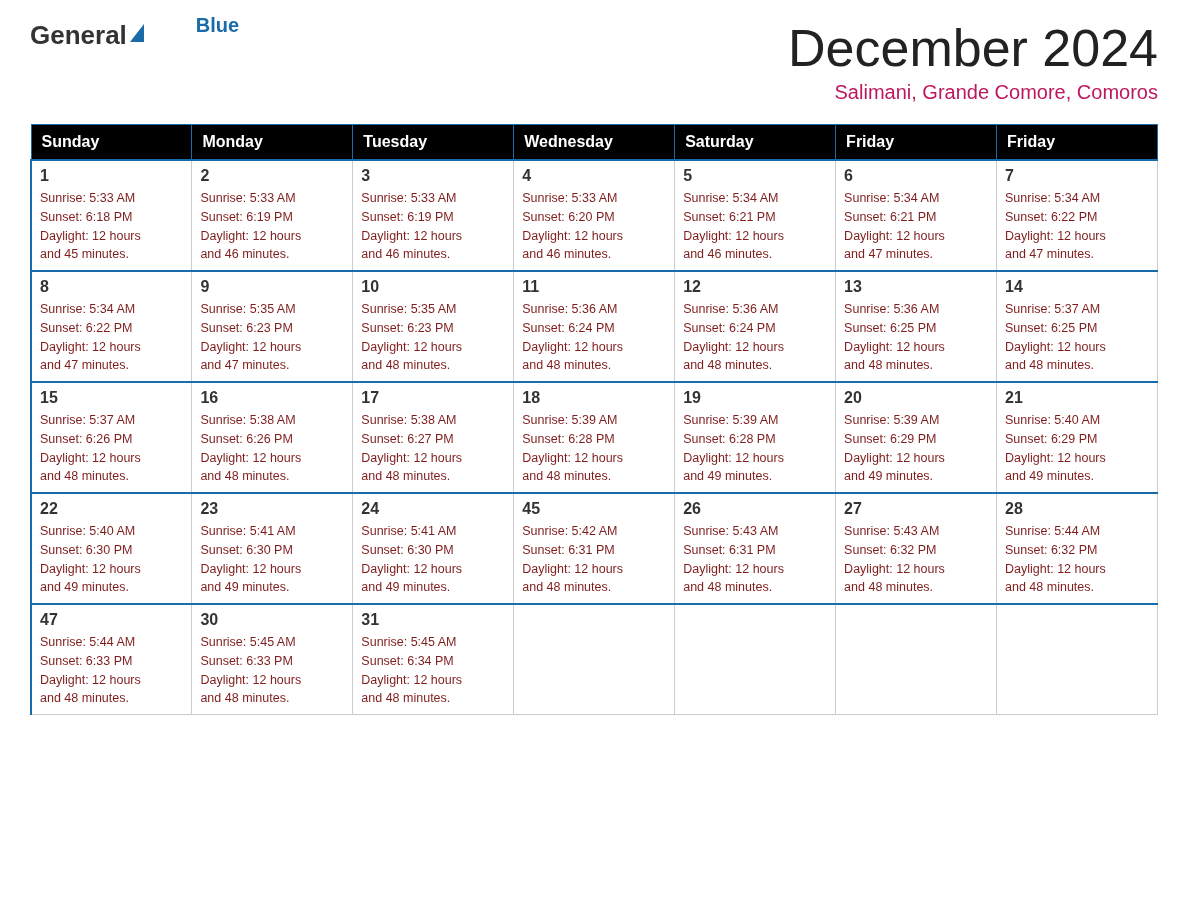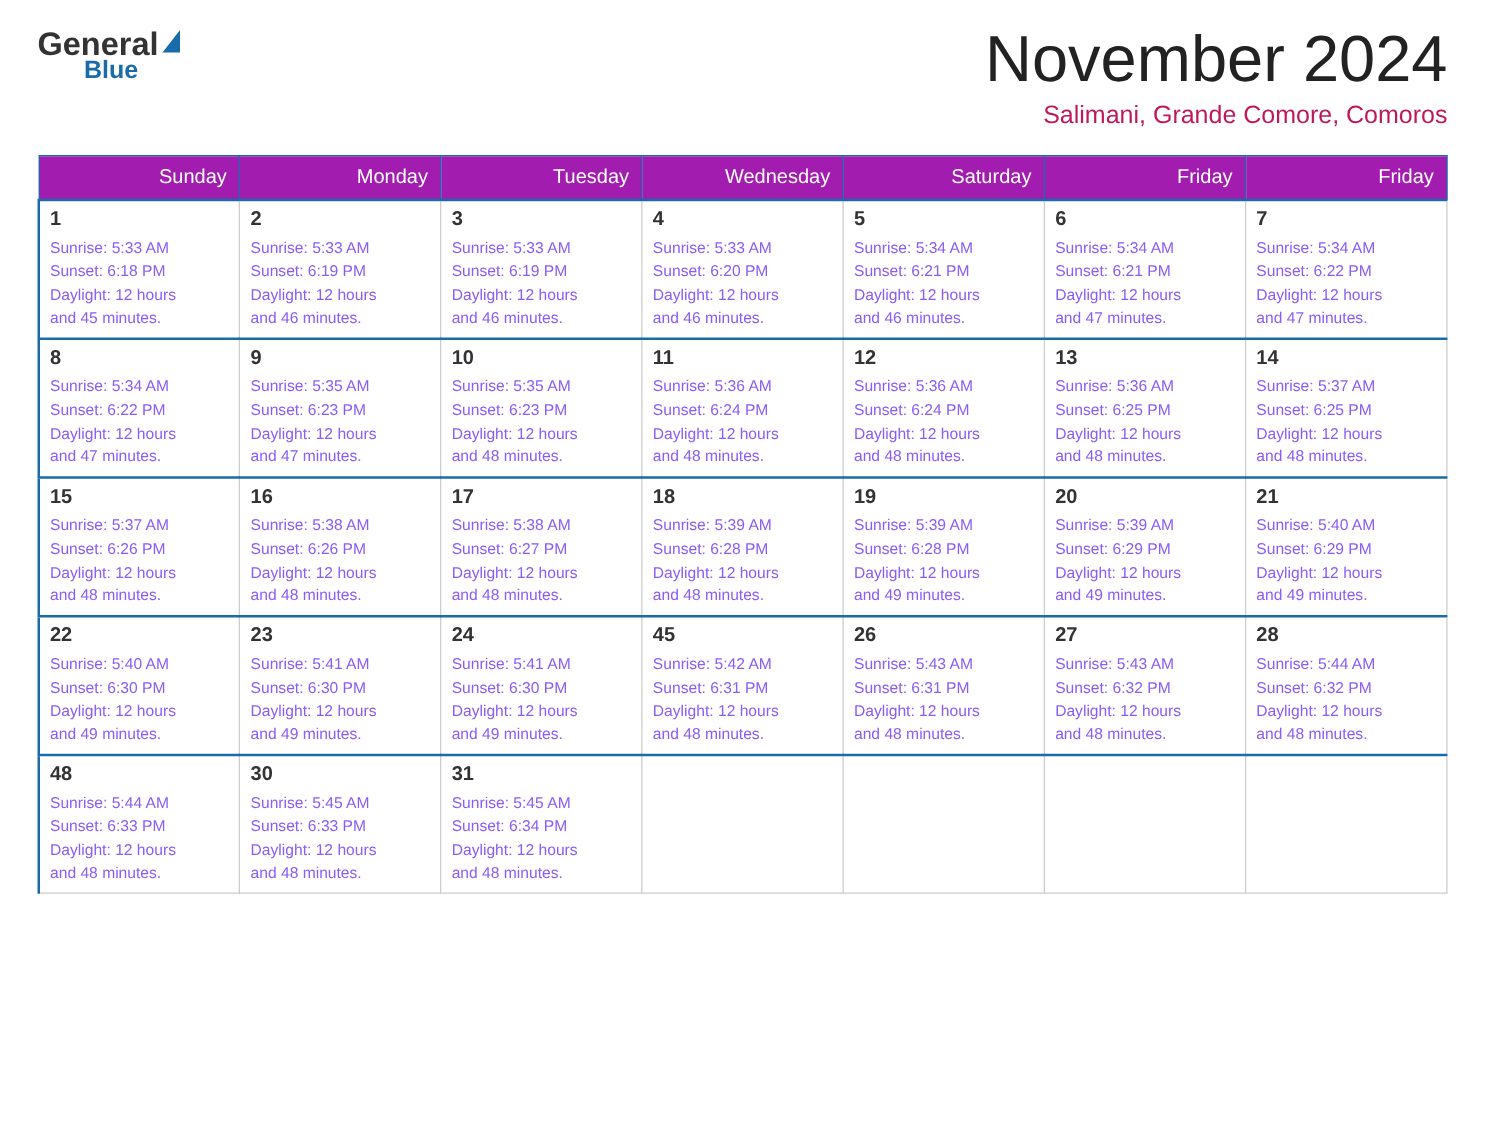--- a/index.html
+++ b/index.html
@@ -11,22 +11,23 @@
       padding: 20px 30px;
     }
     .header {
       display: flex;
       justify-content: space-between;
       align-items: flex-start;
       margin-bottom: 20px;
     }
     .logo {
       display: flex;
-      flex-direction: column;
-      align-items: center;
+      flex-direction: row;
+      align-items: flex-start;
+      gap: 48px;
     }
     .logo-top {
       display: flex;
       align-items: center;
       font-size: 26px;
       font-weight: bold;
       color: #333;
     }
     .logo-general { color: #333; }
     .logo-triangle {
@@ -56,27 +57,27 @@
       font-size: 20px;
       color: #be185d;
       margin-top: 4px;
     }
     table {
       width: 100%;
       border-collapse: collapse;
       table-layout: fixed;
     }
     thead tr th {
-      background-color: #a21caf;
+      background-color: #000000;
       color: #fff;
       font-size: 16px;
-      font-weight: normal;
+      font-weight: bold;
       padding: 8px 10px;
       border: 1px solid #1a6baa;
-      text-align: right;
+      text-align: left;
     }
     tbody tr td {
       border: 1px solid #ccc;
       vertical-align: top;
       padding: 6px 8px;
       font-size: 13px;
       color: #333;
       height: 110px;
     }
     tbody tr:last-child td {
@@ -84,42 +85,42 @@
     }
     .day-num {
       font-size: 16px;
       font-weight: bold;
       display: block;
       margin-bottom: 4px;
     }
     .day-info {
       font-size: 12.5px;
       line-height: 1.5;
-      color: #8b5cf6;
+      color: #7f1d1d;
     }
     tbody tr td:first-child {
       border-left: 2px solid #1a6baa;
     }
     tbody tr {
       border-top: 2px solid #1a6baa;
     }
   </style>
 </head>
 <body>
 
 <div class="header">
   <div class="logo">
     <div class="logo-top">
       <span class="logo-general">General</span>
       <div class="logo-triangle"></div>
     </div>
     <div class="logo-line2">Blue</div>
   </div>
   <div class="title-block">
-    <div class="calendar-title">November 2024</div>
+    <div class="calendar-title">December 2024</div>
     <div class="calendar-subtitle">Salimani, Grande Comore, Comoros</div>
   </div>
 </div>
 
 <table>
   <thead>
     <tr>
       <th>Sunday</th>
       <th>Monday</th>
       <th>Tuesday</th>
@@ -245,21 +246,21 @@
           <span class="day-num">27</span>
           <span class="day-info">Sunrise: 5:43 AM<br>Sunset: 6:32 PM<br>Daylight: 12 hours<br>and 48 minutes.</span>
         </td>
         <td>
           <span class="day-num">28</span>
           <span class="day-info">Sunrise: 5:44 AM<br>Sunset: 6:32 PM<br>Daylight: 12 hours<br>and 48 minutes.</span>
         </td>
       </tr>
       <tr>
         <td>
-          <span class="day-num">48</span>
+          <span class="day-num">47</span>
           <span class="day-info">Sunrise: 5:44 AM<br>Sunset: 6:33 PM<br>Daylight: 12 hours<br>and 48 minutes.</span>
         </td>
         <td>
           <span class="day-num">30</span>
           <span class="day-info">Sunrise: 5:45 AM<br>Sunset: 6:33 PM<br>Daylight: 12 hours<br>and 48 minutes.</span>
         </td>
         <td>
           <span class="day-num">31</span>
           <span class="day-info">Sunrise: 5:45 AM<br>Sunset: 6:34 PM<br>Daylight: 12 hours<br>and 48 minutes.</span>
         </td>

